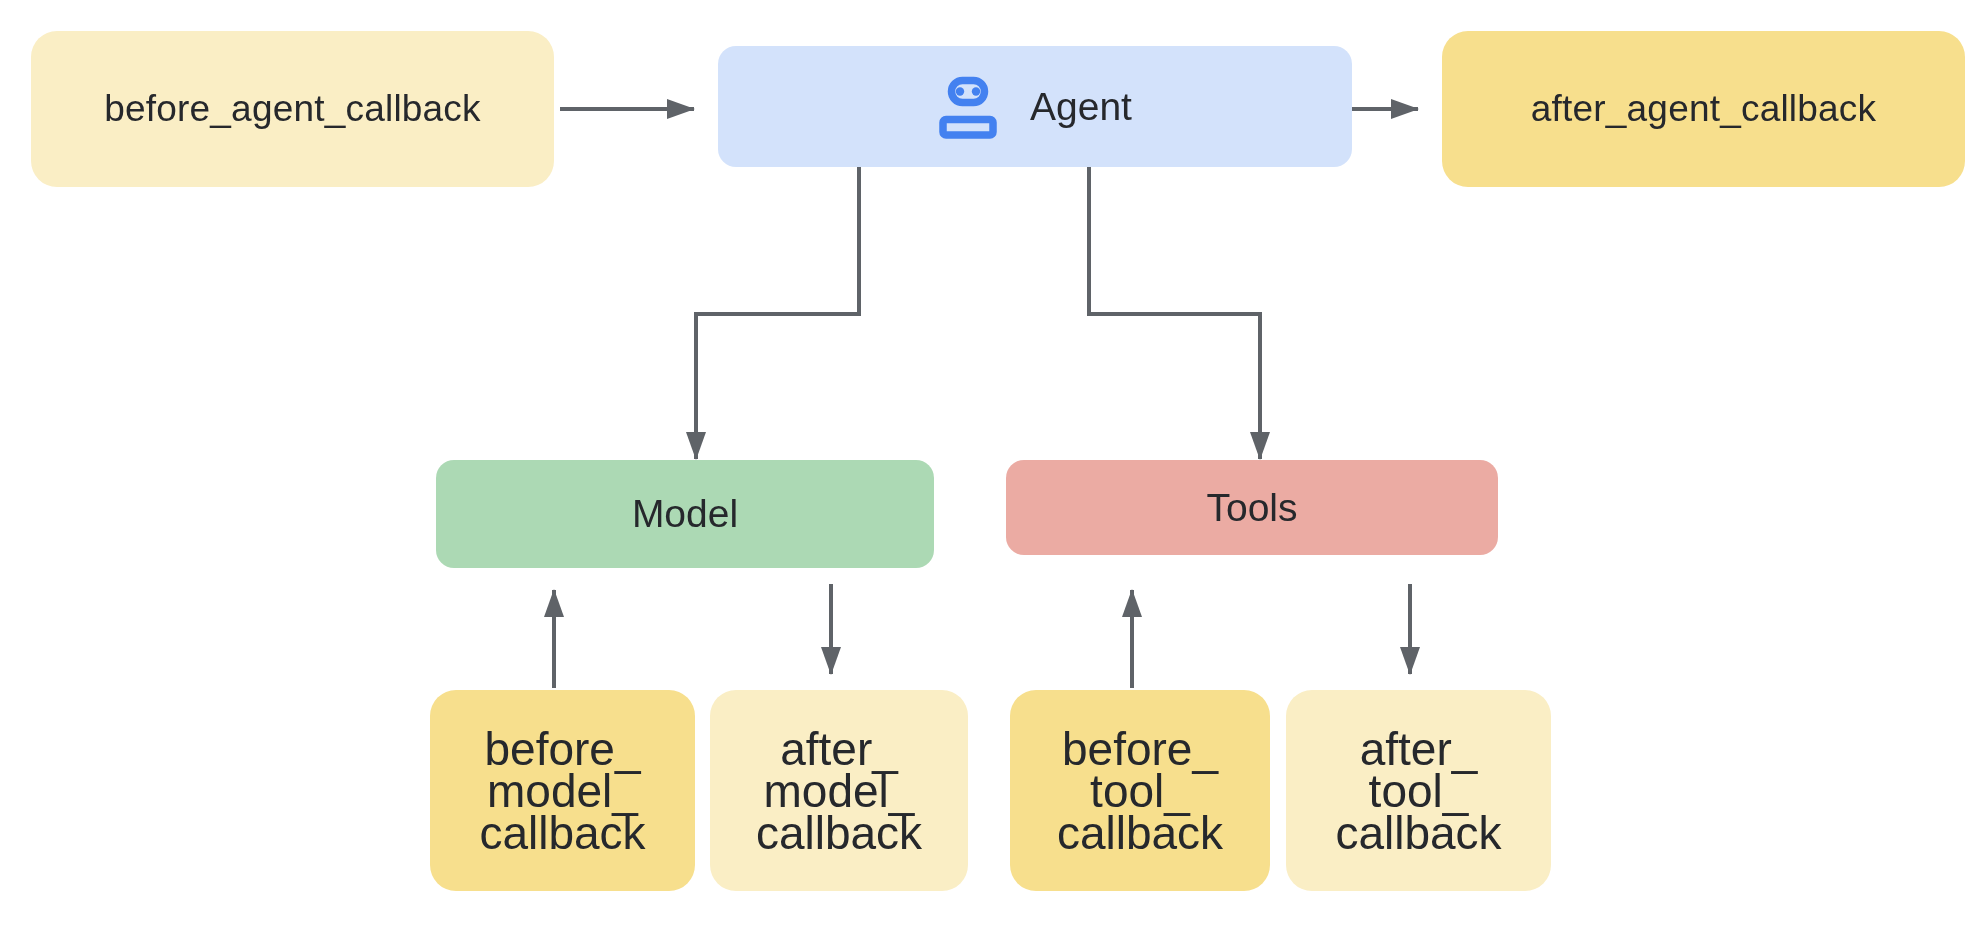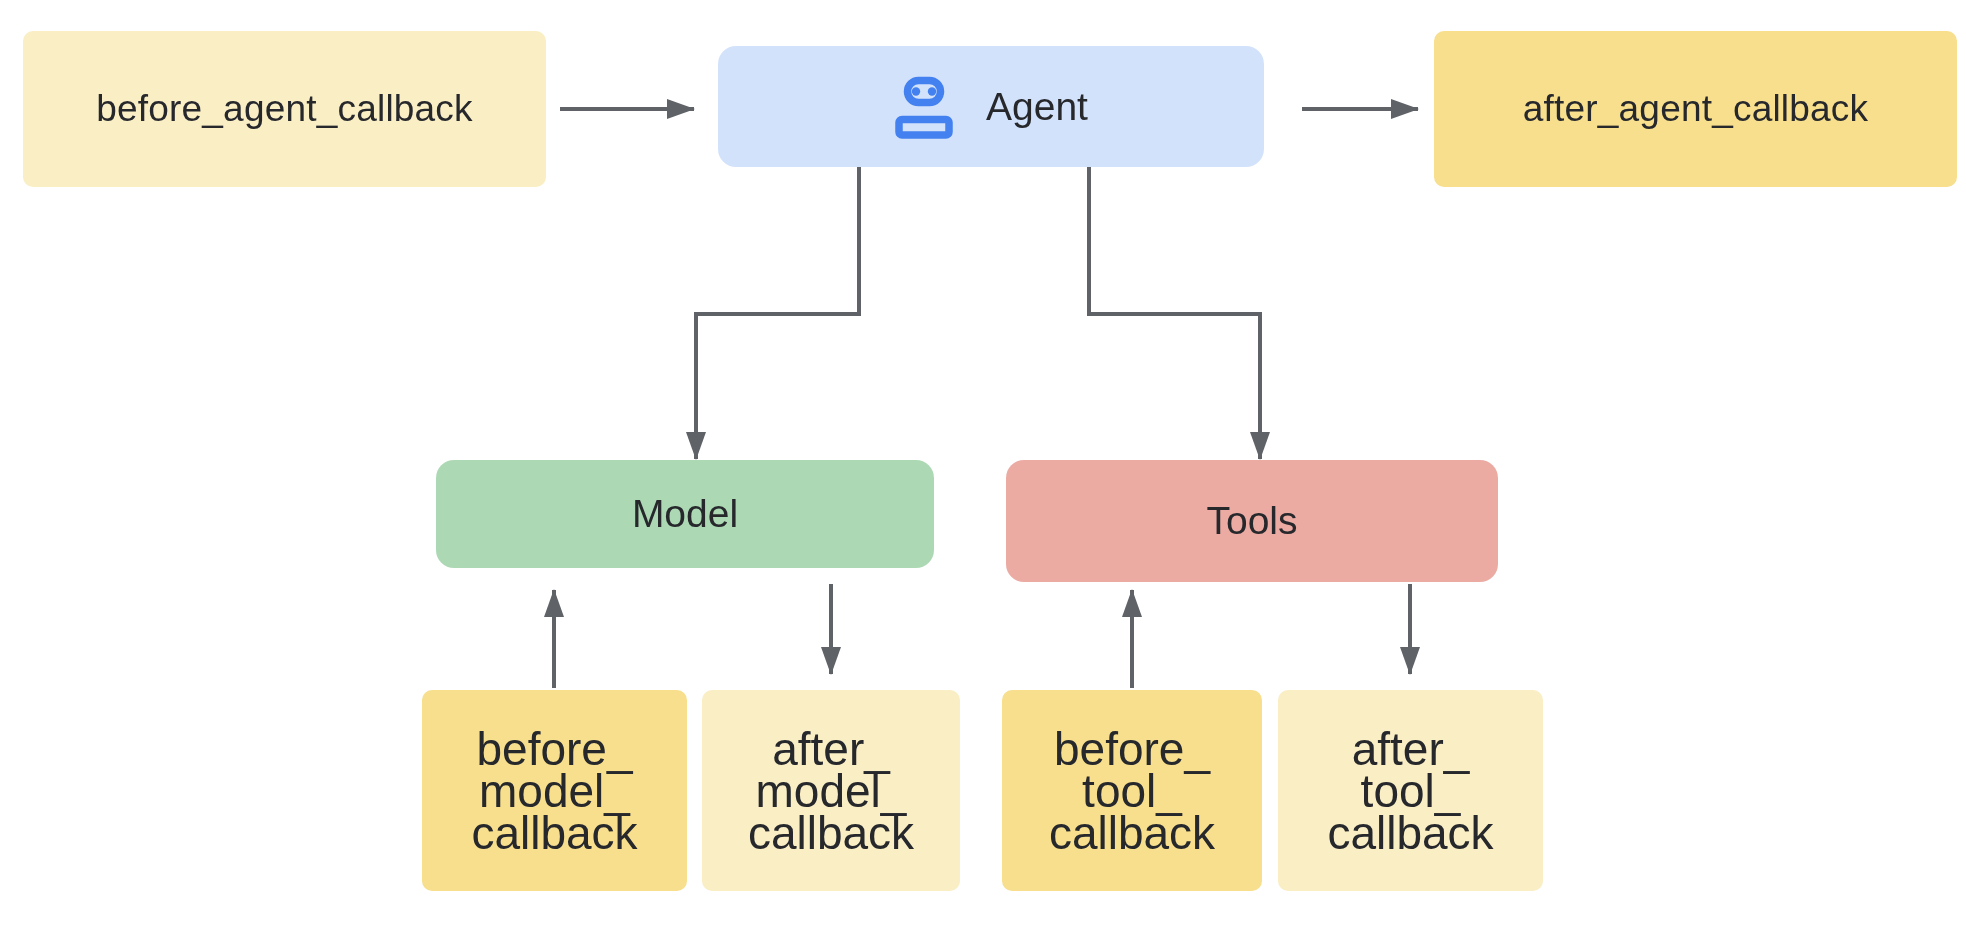--- a/index.html
+++ b/index.html
@@ -34,39 +34,39 @@
     position: absolute;
     display: flex;
     align-items: center;
     justify-content: center;
     text-align: center;
     color: var(--text, #26282C);
     box-sizing: border-box;
   }
   .node .lbl { display: block; }
 
-  .r-big   { border-radius: 10px; }
+  .r-big   { border-radius: 26px; margin-left: 8px; }
   .r-mid   { border-radius: 18px; }
 
   .bg-cream  { background: var(--cream,  #FAEEC5); }
   .bg-yellow { background: var(--yellow, #F7DF8D); }
   .bg-blue   { background: var(--blue,   #D3E2FB); }
   .bg-green  { background: var(--green,  #ACD9B4); }
   .bg-pink   { background: var(--pink,   #EBABA3); }
 
   .fs-callback { font-size: 37px; letter-spacing: 0.2px; }
   .fs-node     { font-size: 39px; }
   .fs-small    { font-size: 46px; line-height: 42px; }
 
   
   #n-before-agent { left: 23px;   top: 31px;  width: 523px; height: 156px; }
-  #n-agent        { left: 718px;  top: 46px;  width: 546px; height: 121px; gap: 32px; }
+  #n-agent        { left: 718px;  top: 46px;  width: 634px; height: 121px; gap: 32px; }
   #n-after-agent  { left: 1434px; top: 31px;  width: 523px; height: 156px; }
   #n-model        { left: 436px;  top: 460px; width: 498px; height: 108px; }
-  #n-tools        { left: 1006px; top: 460px; width: 492px; height: 122px; }
+  #n-tools        { left: 1006px; top: 460px; width: 492px; height: 95px; }
   #n-before-model { left: 422px;  top: 690px; width: 265px; height: 201px; }
   #n-after-model  { left: 702px;  top: 690px; width: 258px; height: 201px; }
   #n-before-tool  { left: 1002px; top: 690px; width: 260px; height: 201px; }
   #n-after-tool   { left: 1278px; top: 690px; width: 265px; height: 201px; }
 
   .robot-icon { width: 60px; height: 64px; flex: 0 0 auto; }
   .robot-icon .stroke {
     stroke: var(--icon-blue, #4381F0);
     stroke-width: 7.5;
     fill: none;

